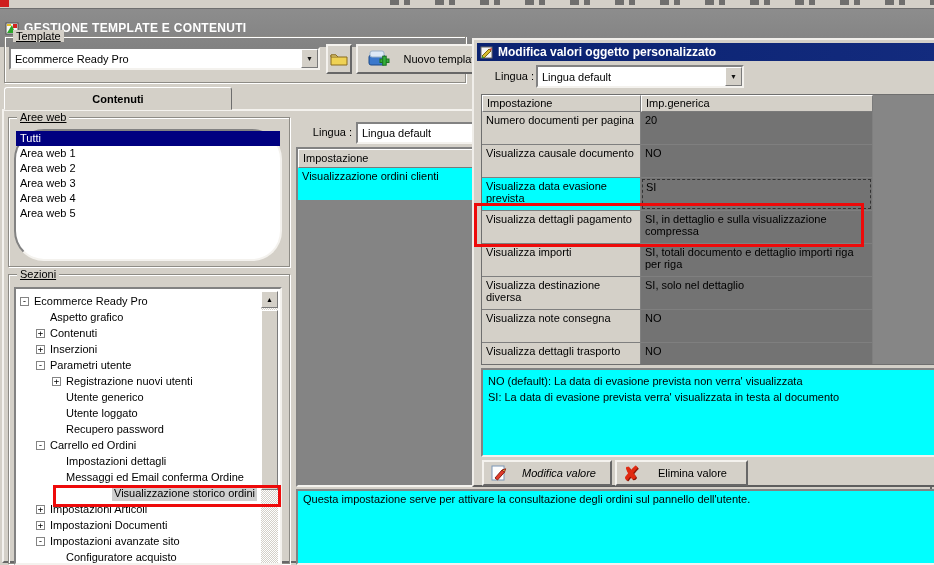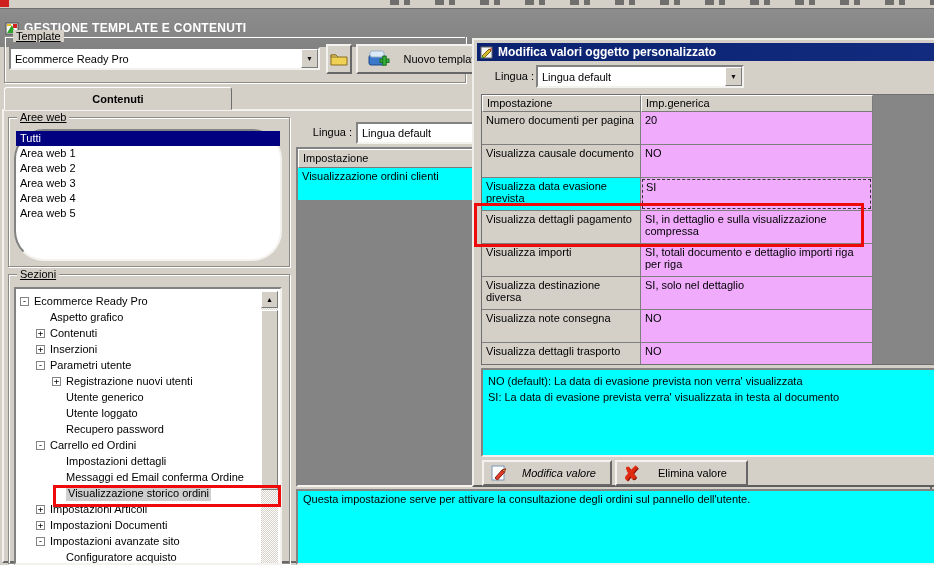--- a/index.html
+++ b/index.html
@@ -38,21 +38,21 @@
 
   
   .white-list { background:#fff;border-radius:30px; }
   .li-row { height:15px; line-height:15px; padding-left:4px; white-space:nowrap; }
   .li-sel { background:#000080; color:#fff; }
   .tree { background:#fff; overflow:hidden; position:relative; }
   .trow { height:16px; line-height:16px; white-space:nowrap; display:flex; align-items:center; }
   .texp { width:9px; height:9px; border:1px solid #848484; background:#fff; font-size:9px; line-height:7px;
     text-align:center; margin-right:5px; flex:0 0 auto; font-family:"DejaVu Sans Mono",monospace; }
   .tnoexp { width:14px; flex:0 0 auto; }
-  .tsel { background:#cfcfcf; padding:0 2px; }
+  .tsel { background:#cfcfcf; padding:0 2px;margin-left:46px; }
 
   
   .sb { position:absolute; top:2px; right:2px; width:17px; bottom:0;
     background-color:#fff;
     background-image:linear-gradient(45deg,#d4d0c8 25%,transparent 25%,transparent 75%,#d4d0c8 75%),
                      linear-gradient(45deg,#d4d0c8 25%,transparent 25%,transparent 75%,#d4d0c8 75%);
     background-size:2px 2px; background-position:0 0,1px 1px; }
   .sb-btn { position:absolute; left:0; top:0; width:17px; height:17px; display:flex; align-items:center; justify-content:center; font-size:7px; }
   .sb-thumb { position:absolute; left:0; top:19px; width:17px; height:180px; }
 
@@ -63,21 +63,21 @@
     display:flex; align-items:center; padding-left:3px; }
   .dlg-title .txt { color:#fff; font-weight:bold; font-size:12px; margin-left:4px; }
 
   .gridbox { position:absolute; left:7px; top:54px; width:458px; height:271px;
     border:1px solid #6f6f6f; background:#868686; overflow:hidden; }
   .grow { display:flex; width:391px; }
   .gh { height:17px; }
   .gh .cell { background:#d4d0c8; border:1px solid; border-color:#fff #7a7a7a #7a7a7a #fff; padding:1px 4px; }
   .gr { height:33px; }
   .gr .c1 { width:159px; background:#d4d0c8; border-right:1px solid #7f7f7f; border-bottom:1px solid #7f7f7f; padding:2px 4px; }
-  .gr .c2 { width:232px; background:#f0abfc; border-right:1px solid #7f7f7f; border-bottom:1px solid #7f7f7f; padding:2px 4px; }
+  .gr .c2 { width:232px; background:#737373; border-right:1px solid #7f7f7f; border-bottom:1px solid #7f7f7f; padding:2px 4px; }
   .gh .h1 { width:159px; } .gh .h2 { width:232px; }
   .c1.hl { background:#00ffff; }
   .c2.editor { padding:1px; }
   .c2.editor .edin { width:100%; height:100%; border:1px dashed #333; padding:1px 3px; }
 
   .cyanbox { background:#00ffff; border:2px solid; border-color:#828282 #f4f2ee #f4f2ee #828282; }
   .btn { display:flex; align-items:center; background:#d4d0c8; border:2px solid; border-color:#f4f2ee #676767 #676767 #f4f2ee; }
   .btn .lbl { flex:1; text-align:center; }
   .redbox { border:3px solid #ee0a0a; background:transparent; z-index:12; }
 

